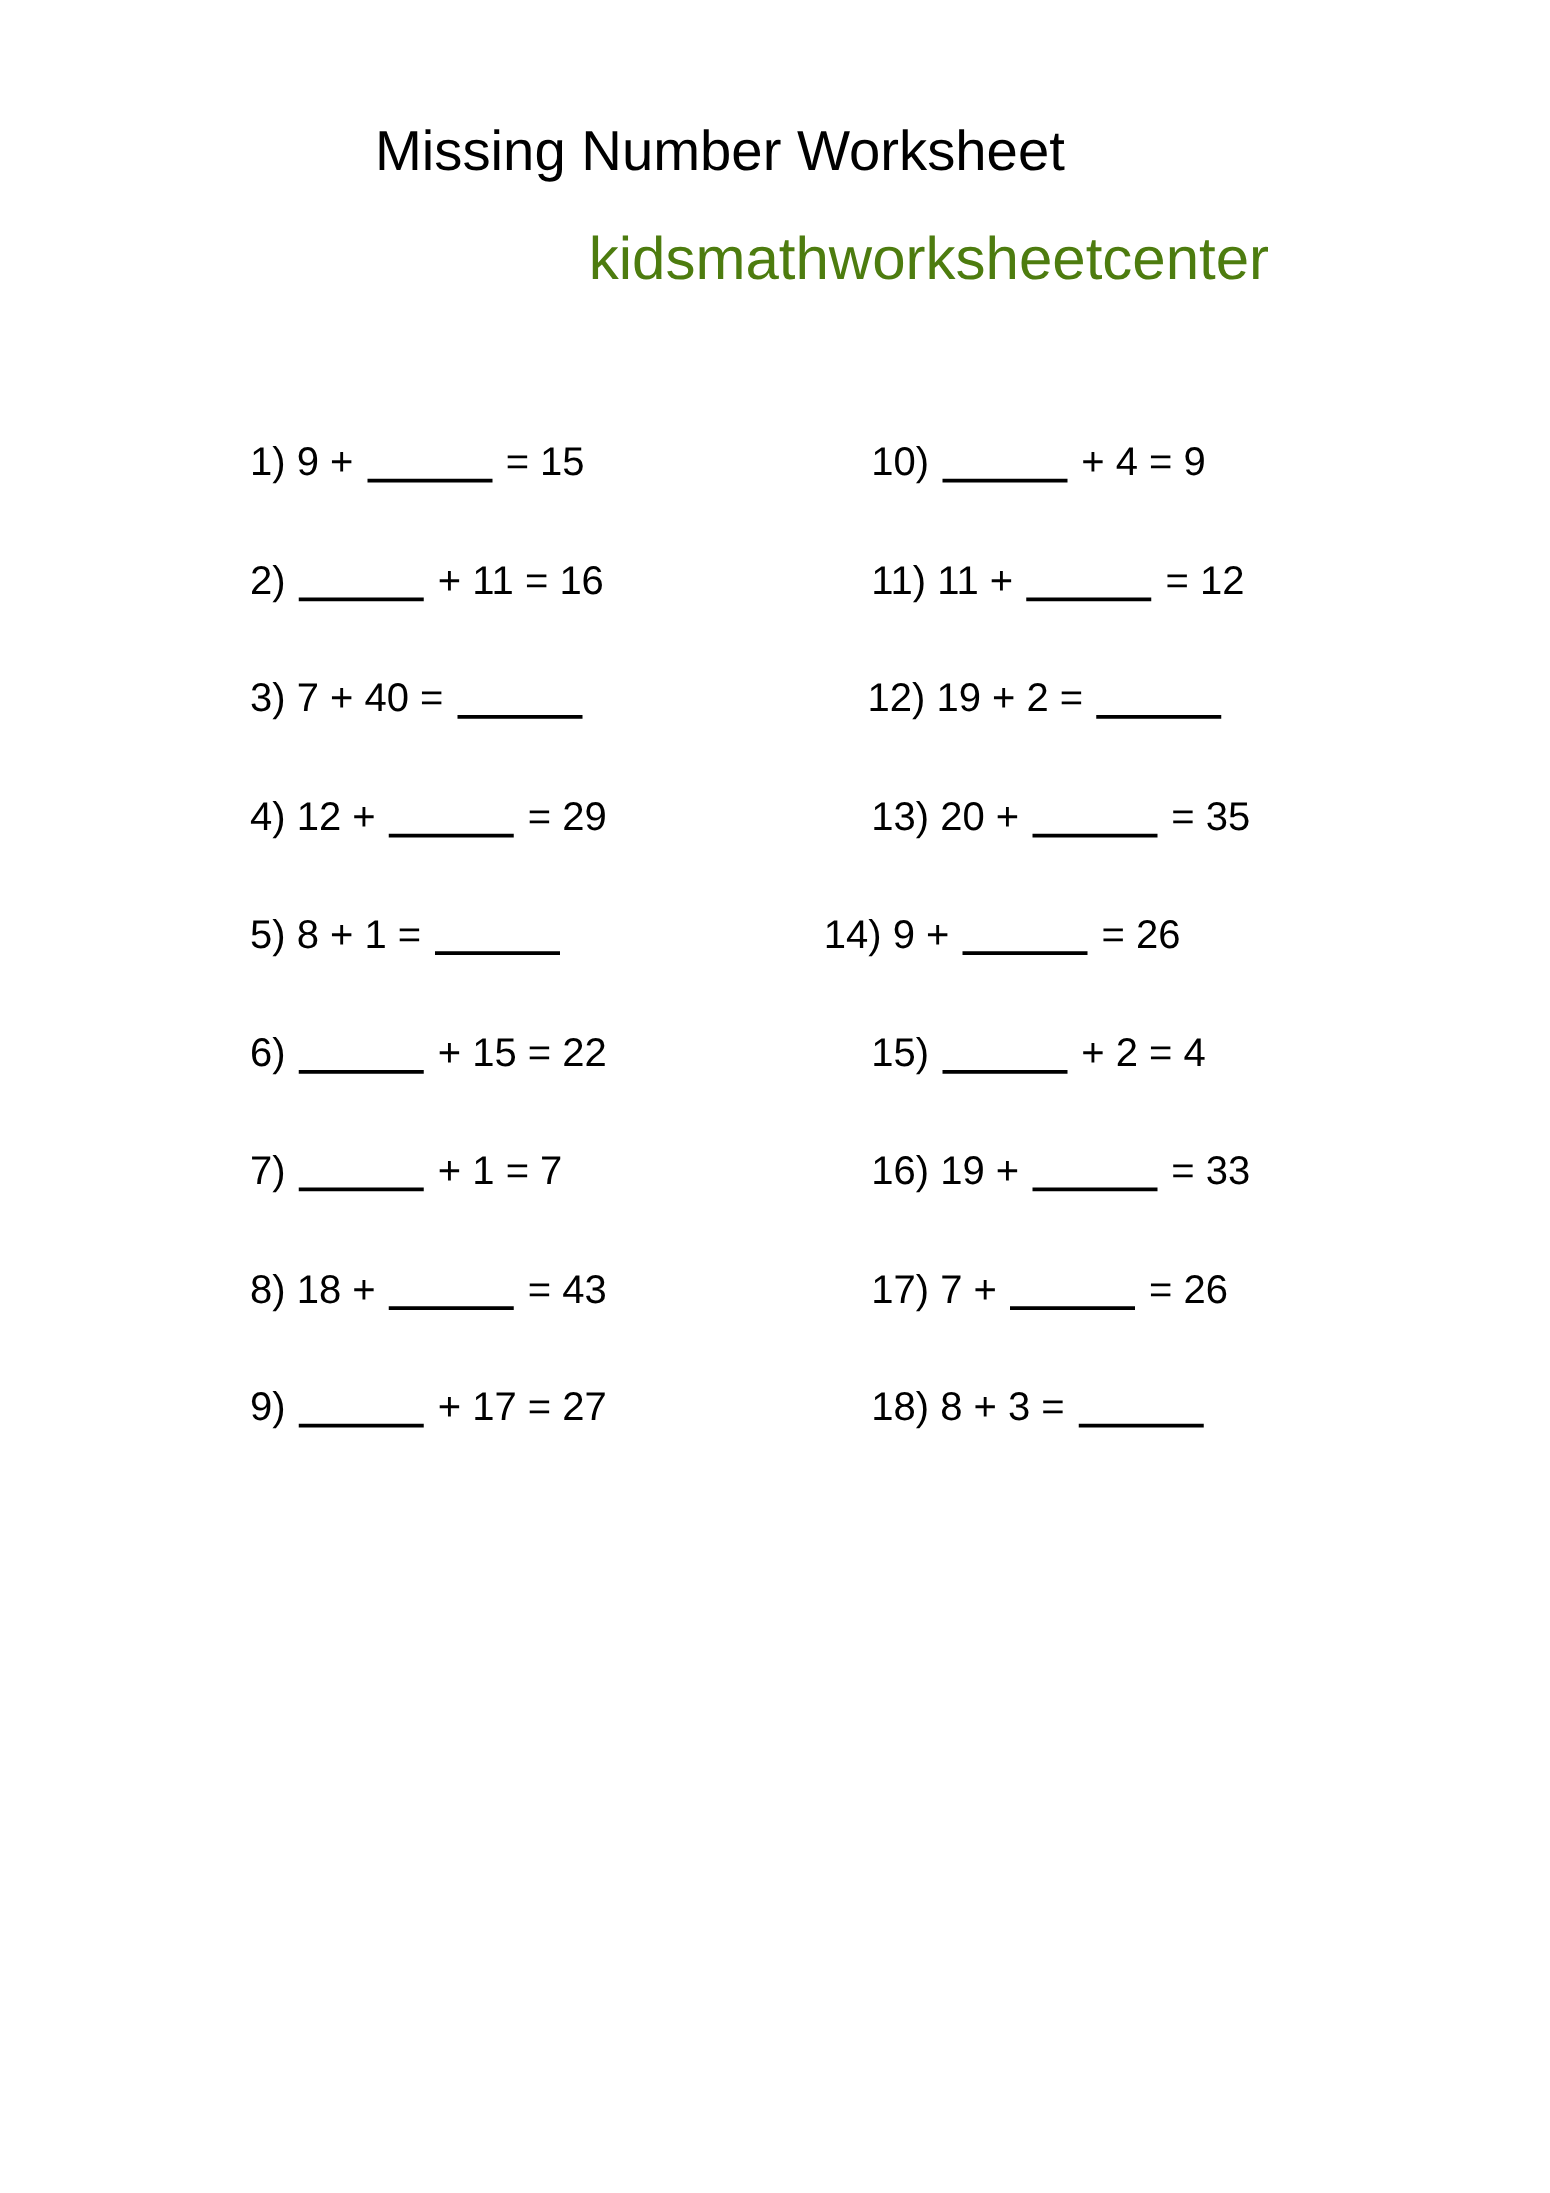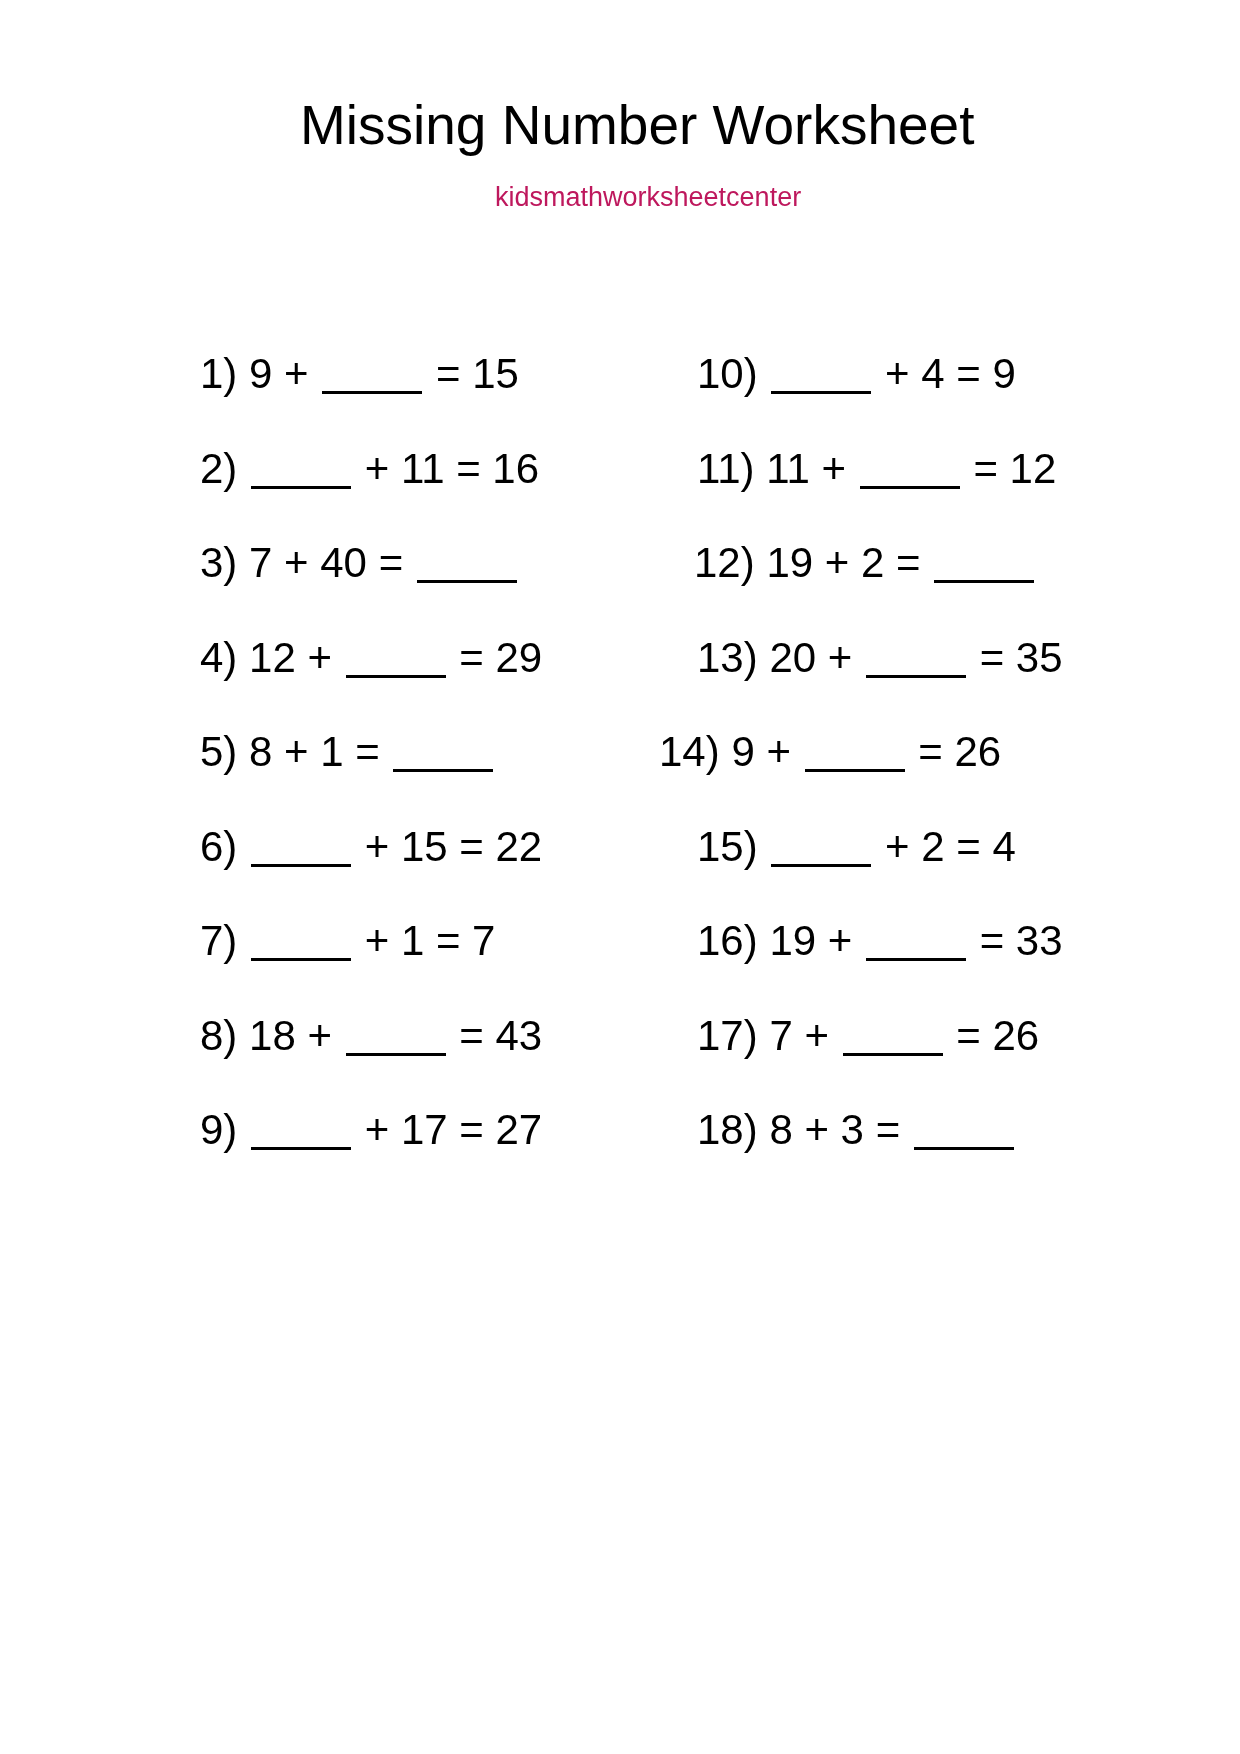--- a/index.html
+++ b/index.html
@@ -12,37 +12,37 @@
       height: 1754px;
       position: relative;
       overflow: hidden;
       font-family: "Liberation Sans", sans-serif;
       color: #000000;
     }
     .title {
       position: absolute;
       left: 300px;
       top: 98px;
-      font-size: 55px;
+      font-size: 45px;
       line-height: 1;
       white-space: nowrap;
       letter-spacing: 0px;
     }
     .subtitle {
       position: absolute;
-      left: 495px;
+      left: 471px;
       top: 184px;
-      font-size: 27px;
+      font-size: 48px;
       line-height: 1;
-      color: #be185d;
+      color: #4d7c0f;
       white-space: nowrap;
     }
     .problem {
       position: absolute;
-      font-size: 42px;
+      font-size: 32px;
       line-height: 1;
       white-space: nowrap;
       height: 48px;
     }
     .problem span { display: inline-block; }
     .blank {
       display: inline-block;
       width: 100px;
       height: 3px;
       background: #000;

